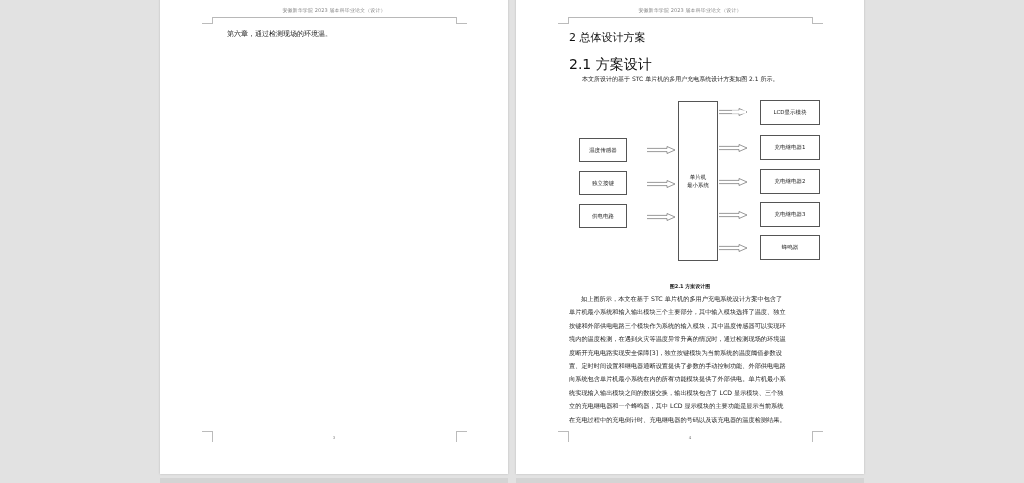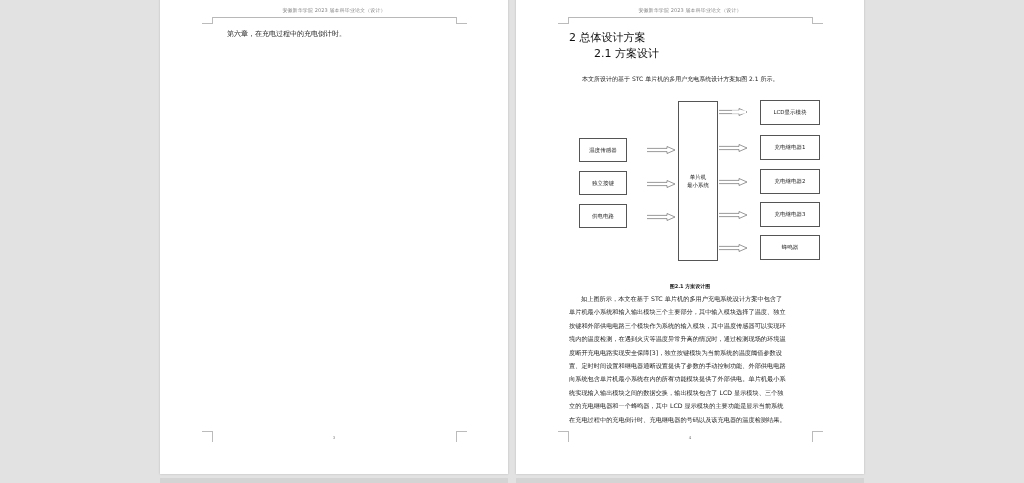--- a/index.html
+++ b/index.html
@@ -39,22 +39,22 @@
   .body-line {
     position: absolute; left: 67px; font-size: 7px; color: #222;
     font-family: "DejaVu Sans", sans-serif;
   }
 
   .h1 {
     position: absolute; left: 53px; top: 32px; font-size: 11px;
     font-family: "DejaVu Sans", sans-serif; color: #111; font-weight: normal; text-align: right;
   }
   .h2 {
-    position: absolute; left: 53px; top: 48px; font-size: 11px;
-    font-family: "DejaVu Sans", sans-serif; color: #111; margin-left: 25px;
+    position: absolute; left: 53px; top: 58px; font-size: 14px;
+    font-family: "DejaVu Sans", sans-serif; color: #111;
   }
   .intro {
     position: absolute; left: 66px; top: 77px; font-size: 6px; color: #222;
     font-family: "DejaVu Sans", sans-serif;
   }
 
   .diagram { position: absolute; left: 0; top: 0; width: 348px; height: 300px; }
   .box {
     position: absolute; border: 1px solid #555; background: #fff;
     font-size: 5.5px; color: #222; font-family: "DejaVu Sans", sans-serif;
@@ -76,21 +76,21 @@
   .bottom-strip { position: absolute; top: 478px; height: 5px; background: #d4d4d4; }
 </style>
 </head>
 <body>
 
 <div class="page" id="page-left">
   <div class="header-text">安徽新华学院 2023 届本科毕业论文（设计）</div>
   <div class="header-rule"></div>
   <div class="crop tl"></div>
   <div class="crop tr"></div>
-  <div class="body-line" style="top:31px;">第六章，在充电过程中的充电倒计时。</div>
+  <div class="body-line" style="top:31px;">第六章，通过检测现场的环境温。</div>
   <div class="crop bl"></div>
   <div class="crop br"></div>
   <div class="page-num">3</div>
 </div>
 
 <div class="page" id="page-right">
   <div class="header-text">安徽新华学院 2023 届本科毕业论文（设计）</div>
   <div class="header-rule"></div>
   <div class="crop tl"></div>
   <div class="crop tr"></div>

